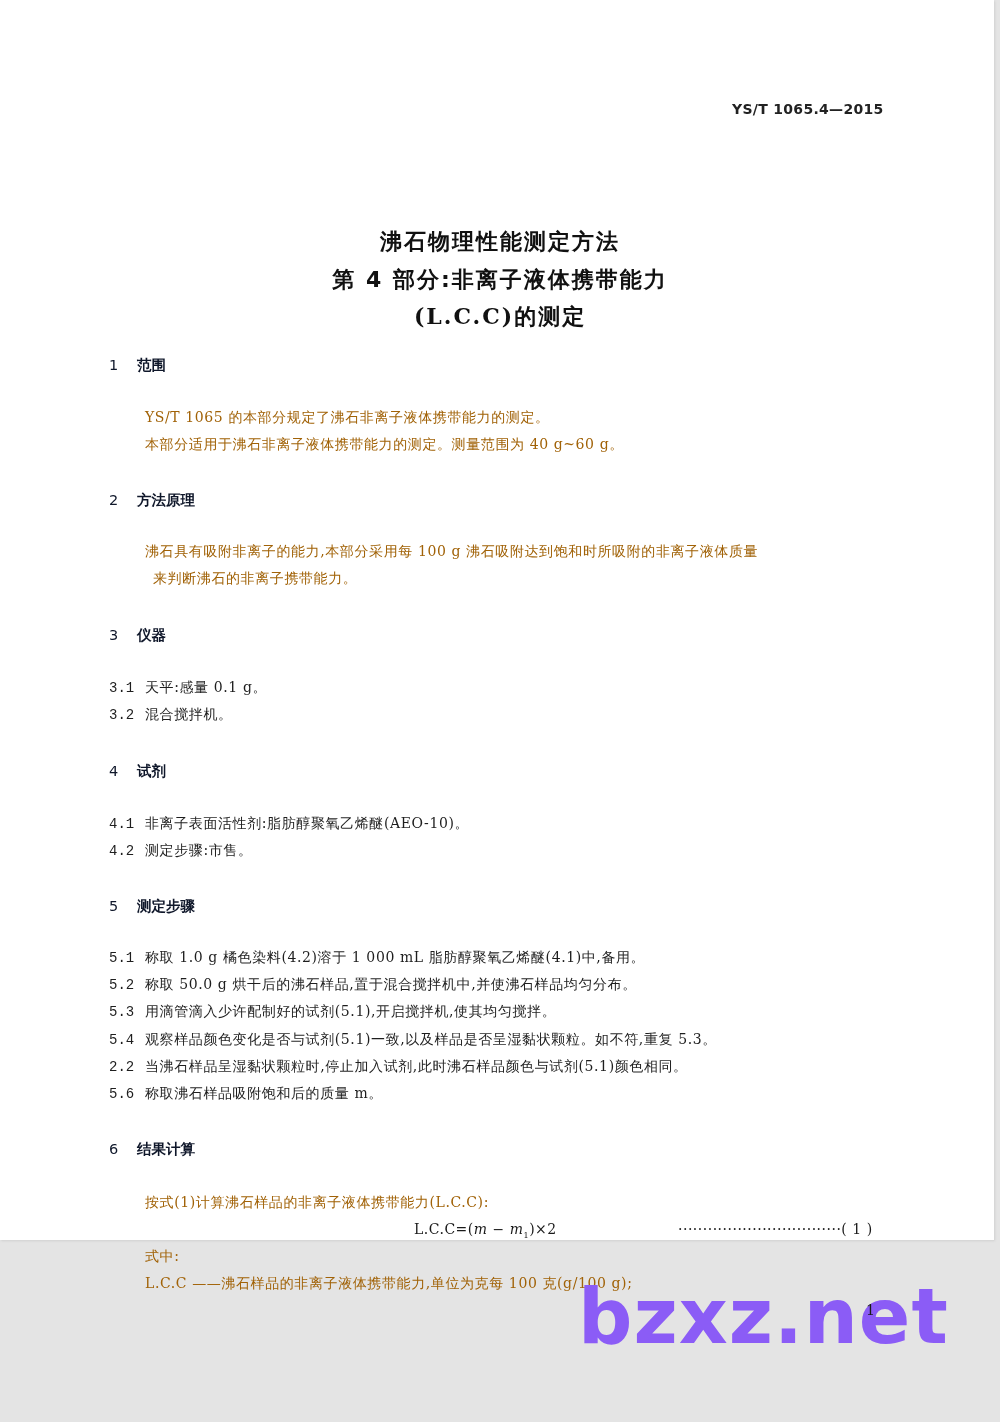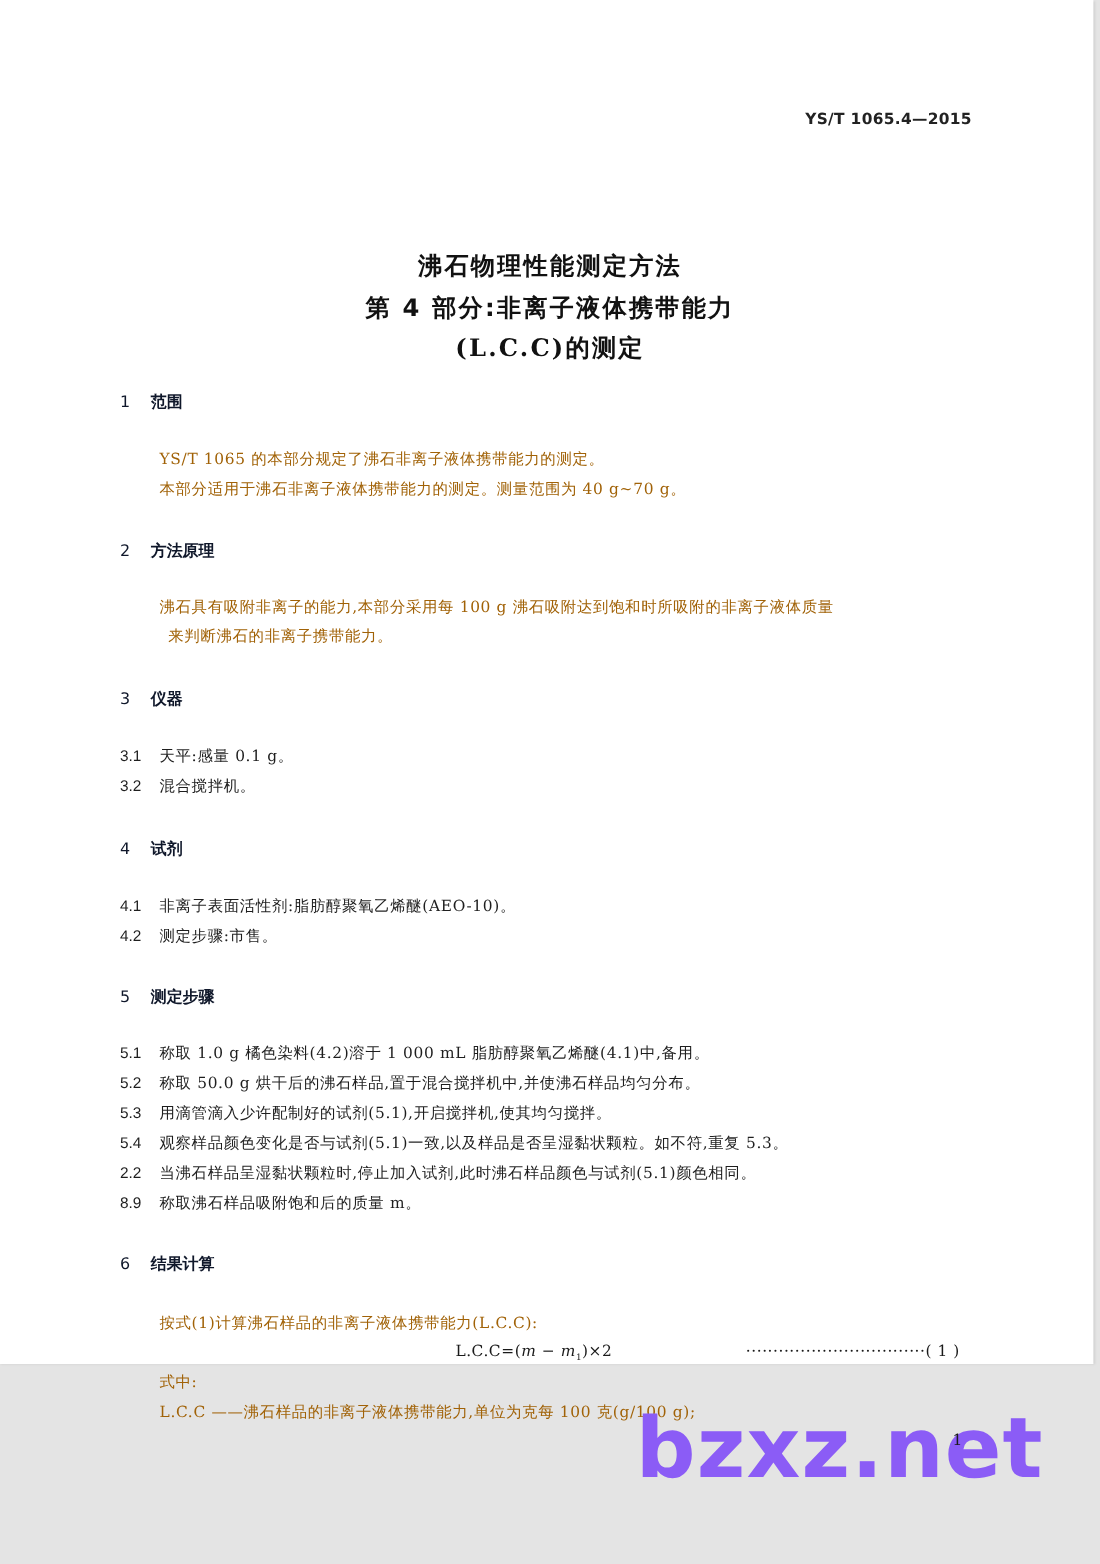--- a/index.html
+++ b/index.html
@@ -32,21 +32,21 @@
     left: 109px; font-family: "DejaVu Sans", "Liberation Sans", sans-serif;
     font-weight: bold; font-size: 14.5px; color: #0f172a;
   }
   .sec-head .num { display: inline-block; width: 28px; font-weight: normal; }
   .body-text { font-size: 14px; color: #a16207; letter-spacing: 0.6px; }
   .indent { left: 145px; }
   .wrap-left { left: 109px; margin-left: 44px; }
   .item { left: 109px; font-size: 14px; color: #1e1e1e; letter-spacing: 0.6px; }
   .item .inum {
     display: inline-block; width: 36px;
-    font-family: Liberation Sans, sans-serif; font-size: 14px; letter-spacing: 0;
+    font-family: Liberation Mono, monospace; font-size: 14px; letter-spacing: 0;
   }
   .formula { left: 414px; top: 1221px; font-size: 14px; letter-spacing: 0.5px; text-align: center; }
   .formula .it { font-style: italic; }
   .formula sub { font-size: 8px; }
   .eq-dots { left: 678px; top: 1221px; font-size: 14px; letter-spacing: 0.5px; }
   .pagenum { left: 866px; top: 1302px; font-size: 14px; }
   .watermark {
     left: 578px; top: 1272px; font-family: "DejaVu Sans", "Liberation Sans", sans-serif;
     font-weight: bold; font-size: 76px; color: #8b5cf6; letter-spacing: 1px;
   }
@@ -57,41 +57,41 @@
 <div class="page">
 
   <div class="abs std-code">YS/T 1065.4—2015</div>
 
   <div class="abs title t1">沸石物理性能测定方法</div>
   <div class="abs title t2">第 4 部分:非离子液体携带能力</div>
   <div class="abs title t3"><span class="lcc">(L.C.C)</span><span>的测定</span></div>
 
   <div class="abs sec-head" style="top:356px"><span class="num">1</span><span>范围</span></div>
   <div class="abs body-text indent" style="top:409px">YS/T 1065 的本部分规定了沸石非离子液体携带能力的测定。</div>
-  <div class="abs body-text indent" style="top:436px">本部分适用于沸石非离子液体携带能力的测定。测量范围为 40 g~70 g。</div>
+  <div class="abs body-text indent" style="top:436px">本部分适用于沸石非离子液体携带能力的测定。测量范围为 40 g~60 g。</div>
 
   <div class="abs sec-head" style="top:491px"><span class="num">2</span><span>方法原理</span></div>
   <div class="abs body-text indent" style="top:543px">沸石具有吸附非离子的能力,本部分采用每 100 g 沸石吸附达到饱和时所吸附的非离子液体质量</div>
   <div class="abs body-text wrap-left" style="top:570px">来判断沸石的非离子携带能力。</div>
 
   <div class="abs sec-head" style="top:626px"><span class="num">3</span><span>仪器</span></div>
   <div class="abs item" style="top:679px"><span class="inum">3.1</span><span>天平:感量 0.1 g。</span></div>
   <div class="abs item" style="top:706px"><span class="inum">3.2</span><span>混合搅拌机。</span></div>
 
   <div class="abs sec-head" style="top:762px"><span class="num">4</span><span>试剂</span></div>
   <div class="abs item" style="top:815px"><span class="inum">4.1</span><span>非离子表面活性剂:脂肪醇聚氧乙烯醚(AEO-10)。</span></div>
   <div class="abs item" style="top:842px"><span class="inum">4.2</span><span>测定步骤:市售。</span></div>
 
   <div class="abs sec-head" style="top:897px"><span class="num">5</span><span>测定步骤</span></div>
   <div class="abs item" style="top:949px"><span class="inum">5.1</span><span>称取 1.0 g 橘色染料(4.2)溶于 1 000 mL 脂肪醇聚氧乙烯醚(4.1)中,备用。</span></div>
   <div class="abs item" style="top:976px"><span class="inum">5.2</span><span>称取 50.0 g 烘干后的沸石样品,置于混合搅拌机中,并使沸石样品均匀分布。</span></div>
   <div class="abs item" style="top:1003px"><span class="inum">5.3</span><span>用滴管滴入少许配制好的试剂(5.1),开启搅拌机,使其均匀搅拌。</span></div>
   <div class="abs item" style="top:1031px"><span class="inum">5.4</span><span>观察样品颜色变化是否与试剂(5.1)一致,以及样品是否呈湿黏状颗粒。如不符,重复 5.3。</span></div>
   <div class="abs item" style="top:1058px"><span class="inum">2.2</span><span>当沸石样品呈湿黏状颗粒时,停止加入试剂,此时沸石样品颜色与试剂(5.1)颜色相同。</span></div>
-  <div class="abs item" style="top:1085px"><span class="inum">8.9</span><span>称取沸石样品吸附饱和后的质量 m。</span></div>
+  <div class="abs item" style="top:1085px"><span class="inum">5.6</span><span>称取沸石样品吸附饱和后的质量 m。</span></div>
 
   <div class="abs sec-head" style="top:1140px"><span class="num">6</span><span>结果计算</span></div>
   <div class="abs body-text indent" style="top:1194px">按式(1)计算沸石样品的非离子液体携带能力(L.C.C):</div>
 
   <div class="abs formula"><span>L.C.C=(</span><span class="it">m</span><span> − </span><span class="it">m</span><sub>1</sub><span>)×2</span></div>
   <div class="abs eq-dots"><span>·································</span><span>( 1 )</span></div>
 
   <div class="abs body-text indent" style="top:1248px">式中:</div>
   <div class="abs body-text indent" style="top:1275px">L.C.C ——沸石样品的非离子液体携带能力,单位为克每 100 克(g/100 g);</div>
 

